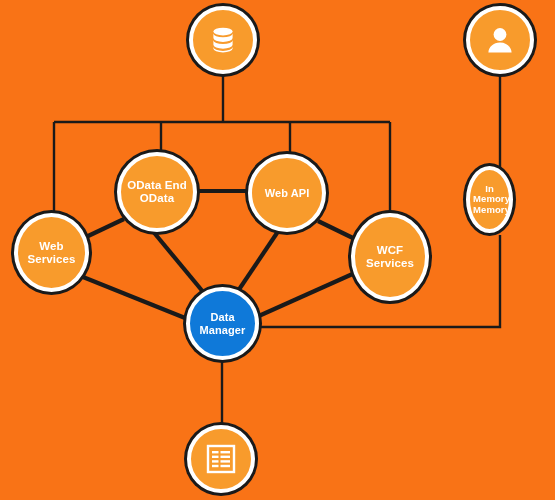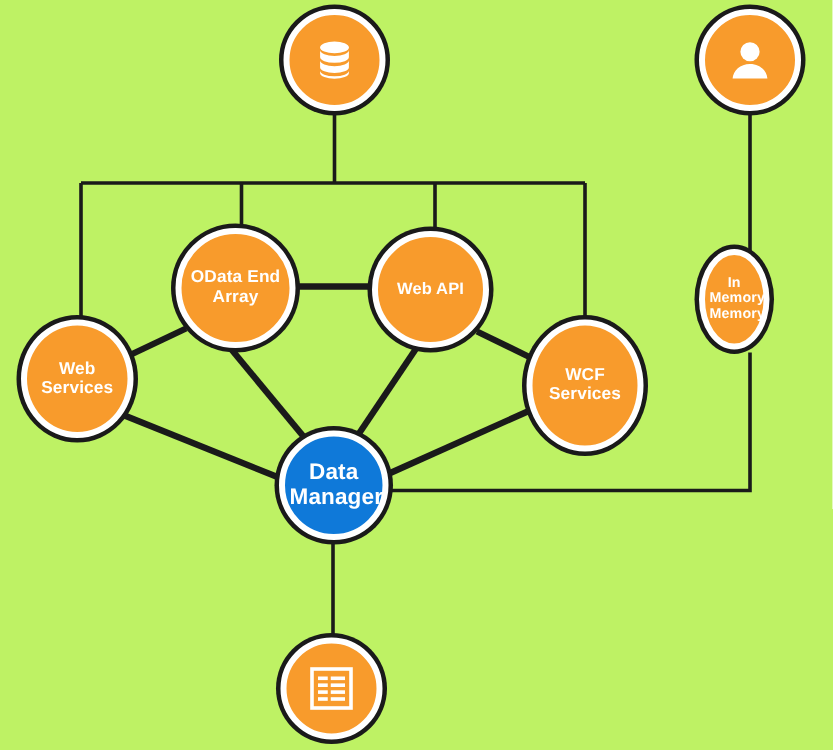--- a/index.html
+++ b/index.html
@@ -8,21 +8,21 @@
     padding: 0;
     background: #ffffff;
   }
   body {
     font-family: "Liberation Sans", sans-serif;
   }
   #diagram-canvas {
     position: relative;
     width: 555px;
     height: 500px;
-    background: #bef264;
+    background: #f97316;
     overflow: hidden;
     text-decoration: underline;
   }
   #diagram-svg {
     position: absolute;
     left: 0;
     top: 0;
     width: 555px;
     height: 500px;
   }
@@ -55,21 +55,21 @@
   .icon-node svg {
     display: block;
   }
   
   #node-database   { left: 189px; top: 6px;   width: 68px;  height: 68px; }
   #node-user       { left: 466px; top: 6px;   width: 68px;  height: 68px; }
   #node-odata      { left: 117px; top: 152px; width: 80px;  height: 80px; font-size: 11.5px; }
   #node-webapi     { left: 248px; top: 154px; width: 78px;  height: 78px; font-size: 11px; }
   #node-webservices{ left: 14px;  top: 213px; width: 75px;  height: 79px; font-size: 11.5px; }
   #node-wcf        { left: 351px; top: 213px; width: 78px;  height: 88px; font-size: 11.5px; }
-  #node-datamanager{ left: 186px; top: 287px; width: 73px;  height: 73px; font-size: 15px; }
+  #node-datamanager{ left: 186px; top: 287px; width: 73px;  height: 73px; font-size: 11px; }
   #node-inmemory   { left: 466px; top: 166px; width: 47px;  height: 67px; font-size: 9.5px; }
   #node-table      { left: 187px; top: 425px; width: 68px;  height: 68px; }
 </style>
 </head>
 <body>
 
 <div id="diagram-canvas">
 
   <svg id="diagram-svg" viewBox="0 0 555 500">
     <g fill="none" stroke="#1a1a1a" stroke-linecap="butt">
@@ -144,21 +144,21 @@
           <rect x="7" y="17.2" width="6.5" height="2.4"></rect>
           <rect x="15.5" y="17.2" width="9.5" height="2.4"></rect>
           <rect x="7" y="21.8" width="6.5" height="2.4"></rect>
           <rect x="15.5" y="21.8" width="9.5" height="2.4"></rect>
         </g>
       </svg>
     </span>
   </div>
 
   <div class="node" id="node-odata">
-    <span class="label"><span>OData End</span><br><span>Array</span></span>
+    <span class="label"><span>OData End</span><br><span>OData</span></span>
   </div>
 
   <div class="node" id="node-webapi">
     <span class="label">Web API</span>
   </div>
 
   <div class="node" id="node-webservices">
     <span class="label"><span>Web</span><br><span>Services</span></span>
   </div>
 

